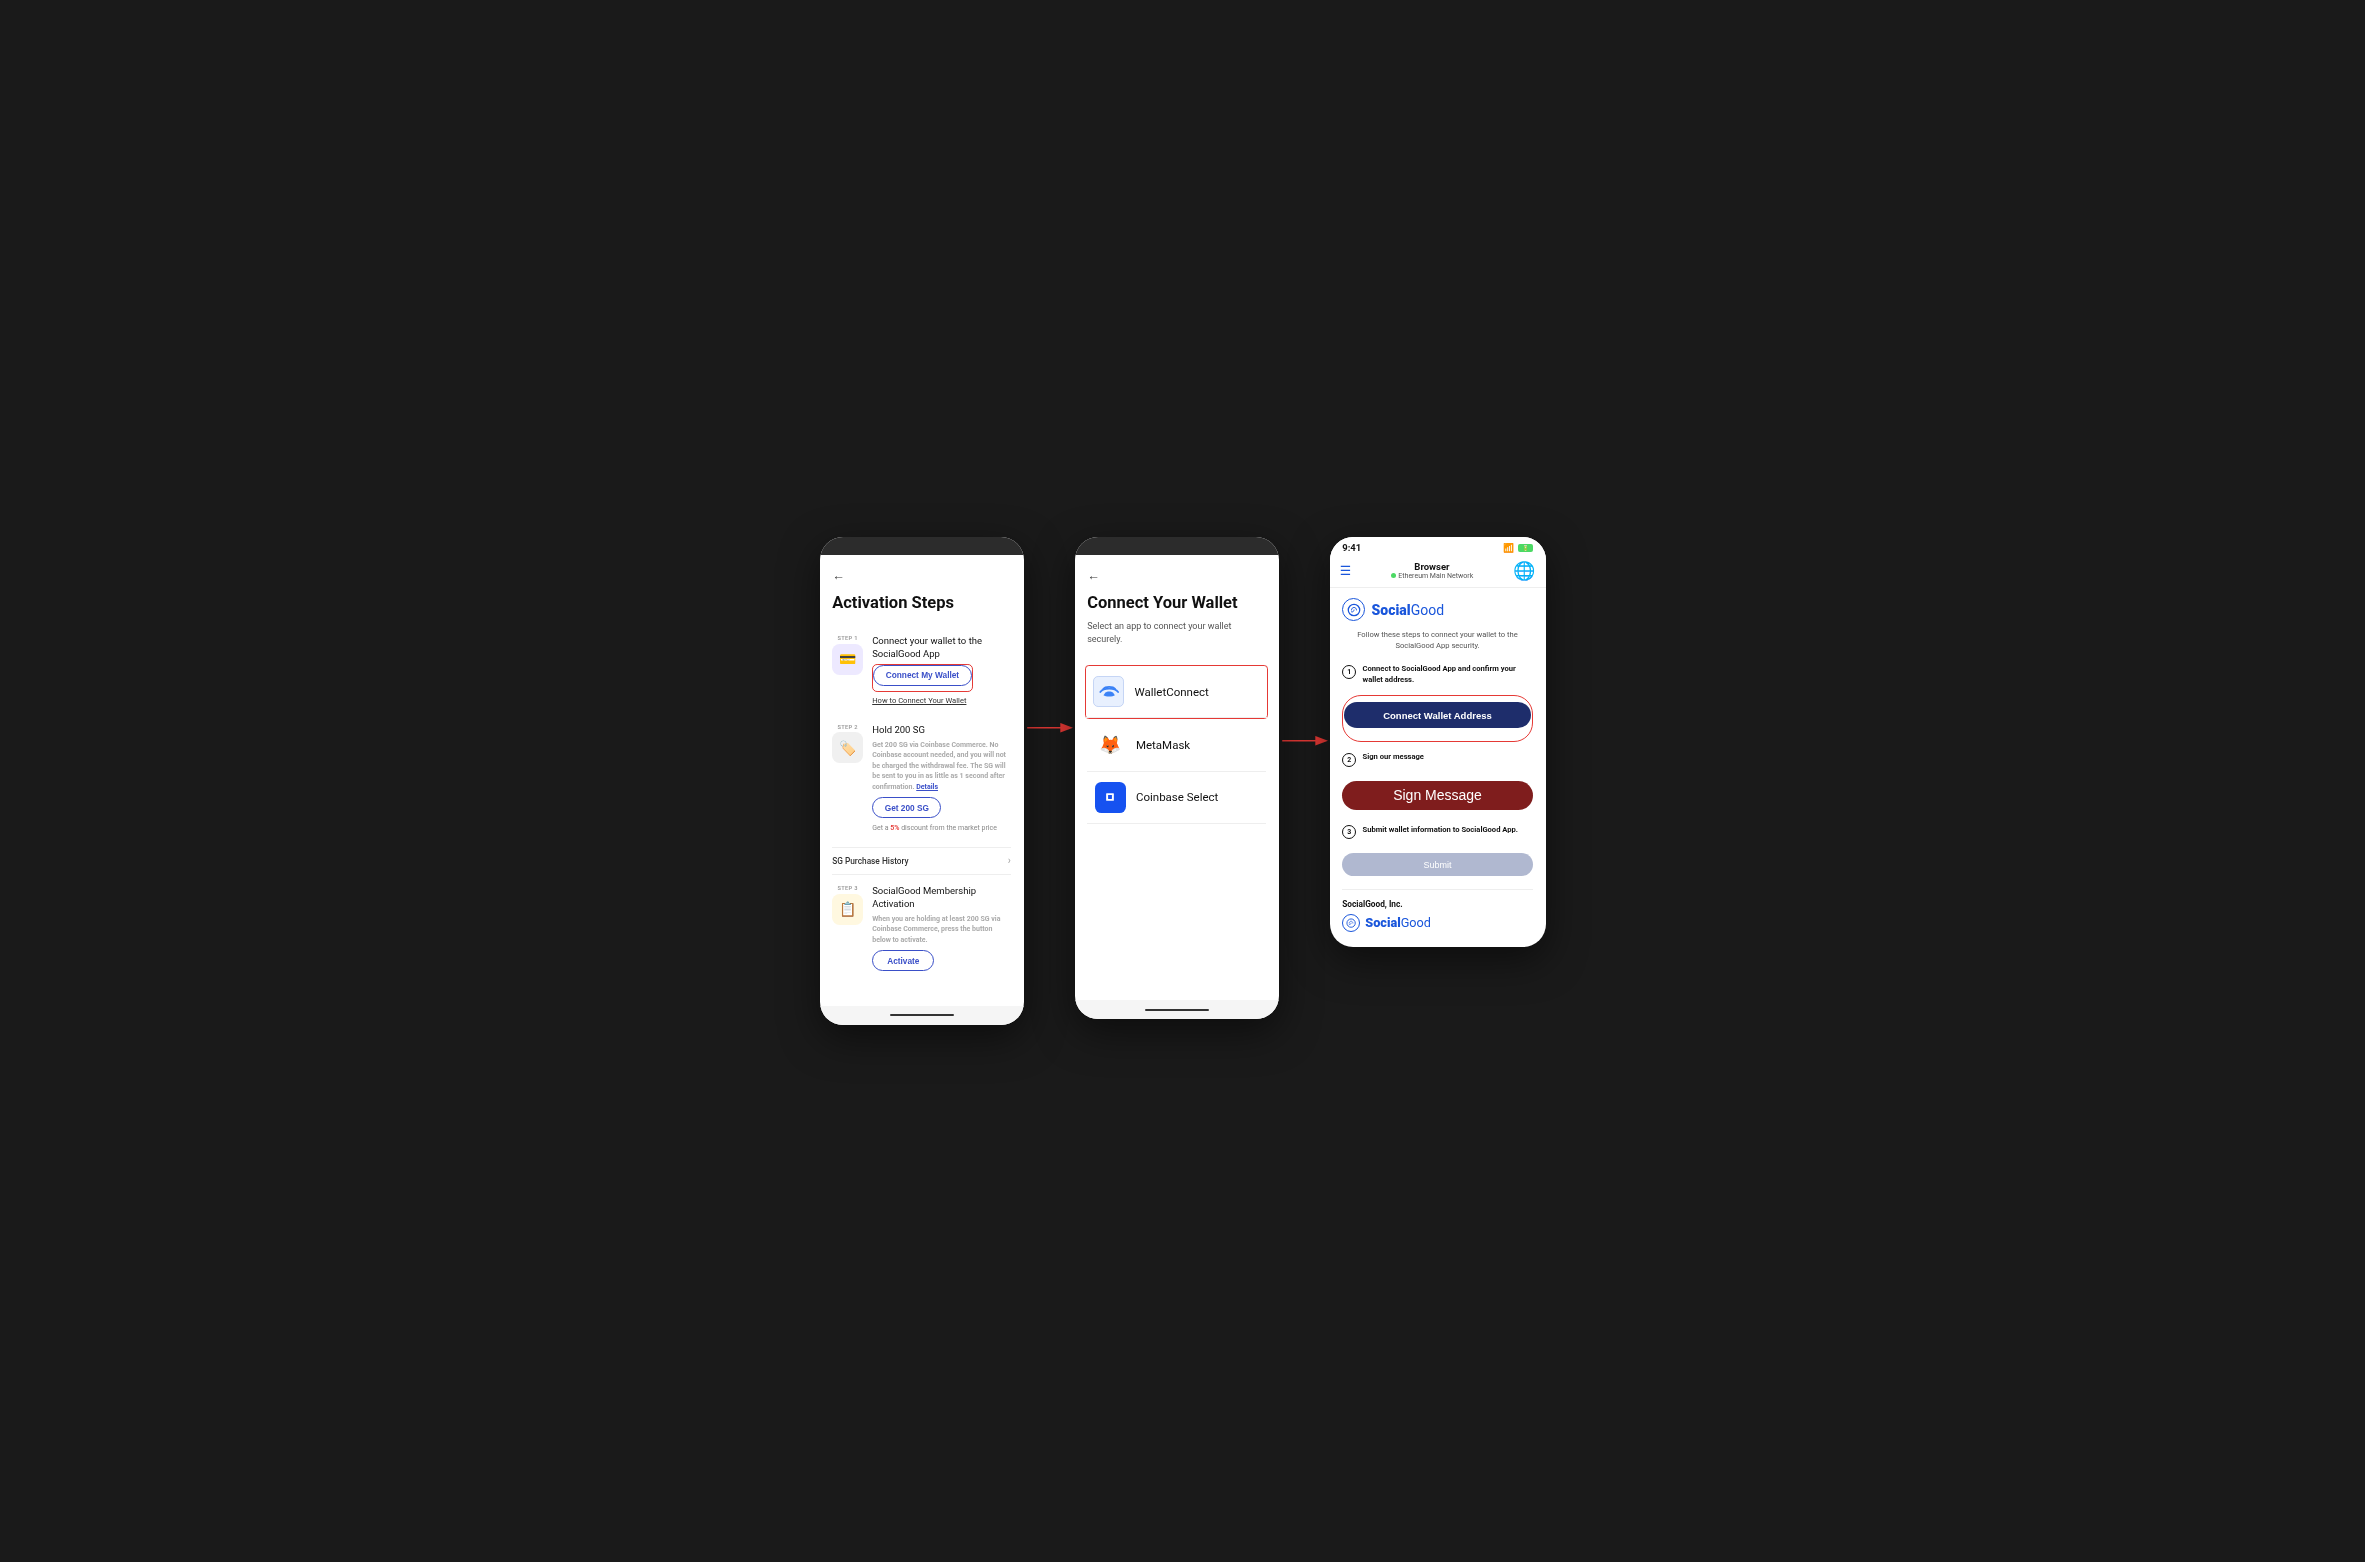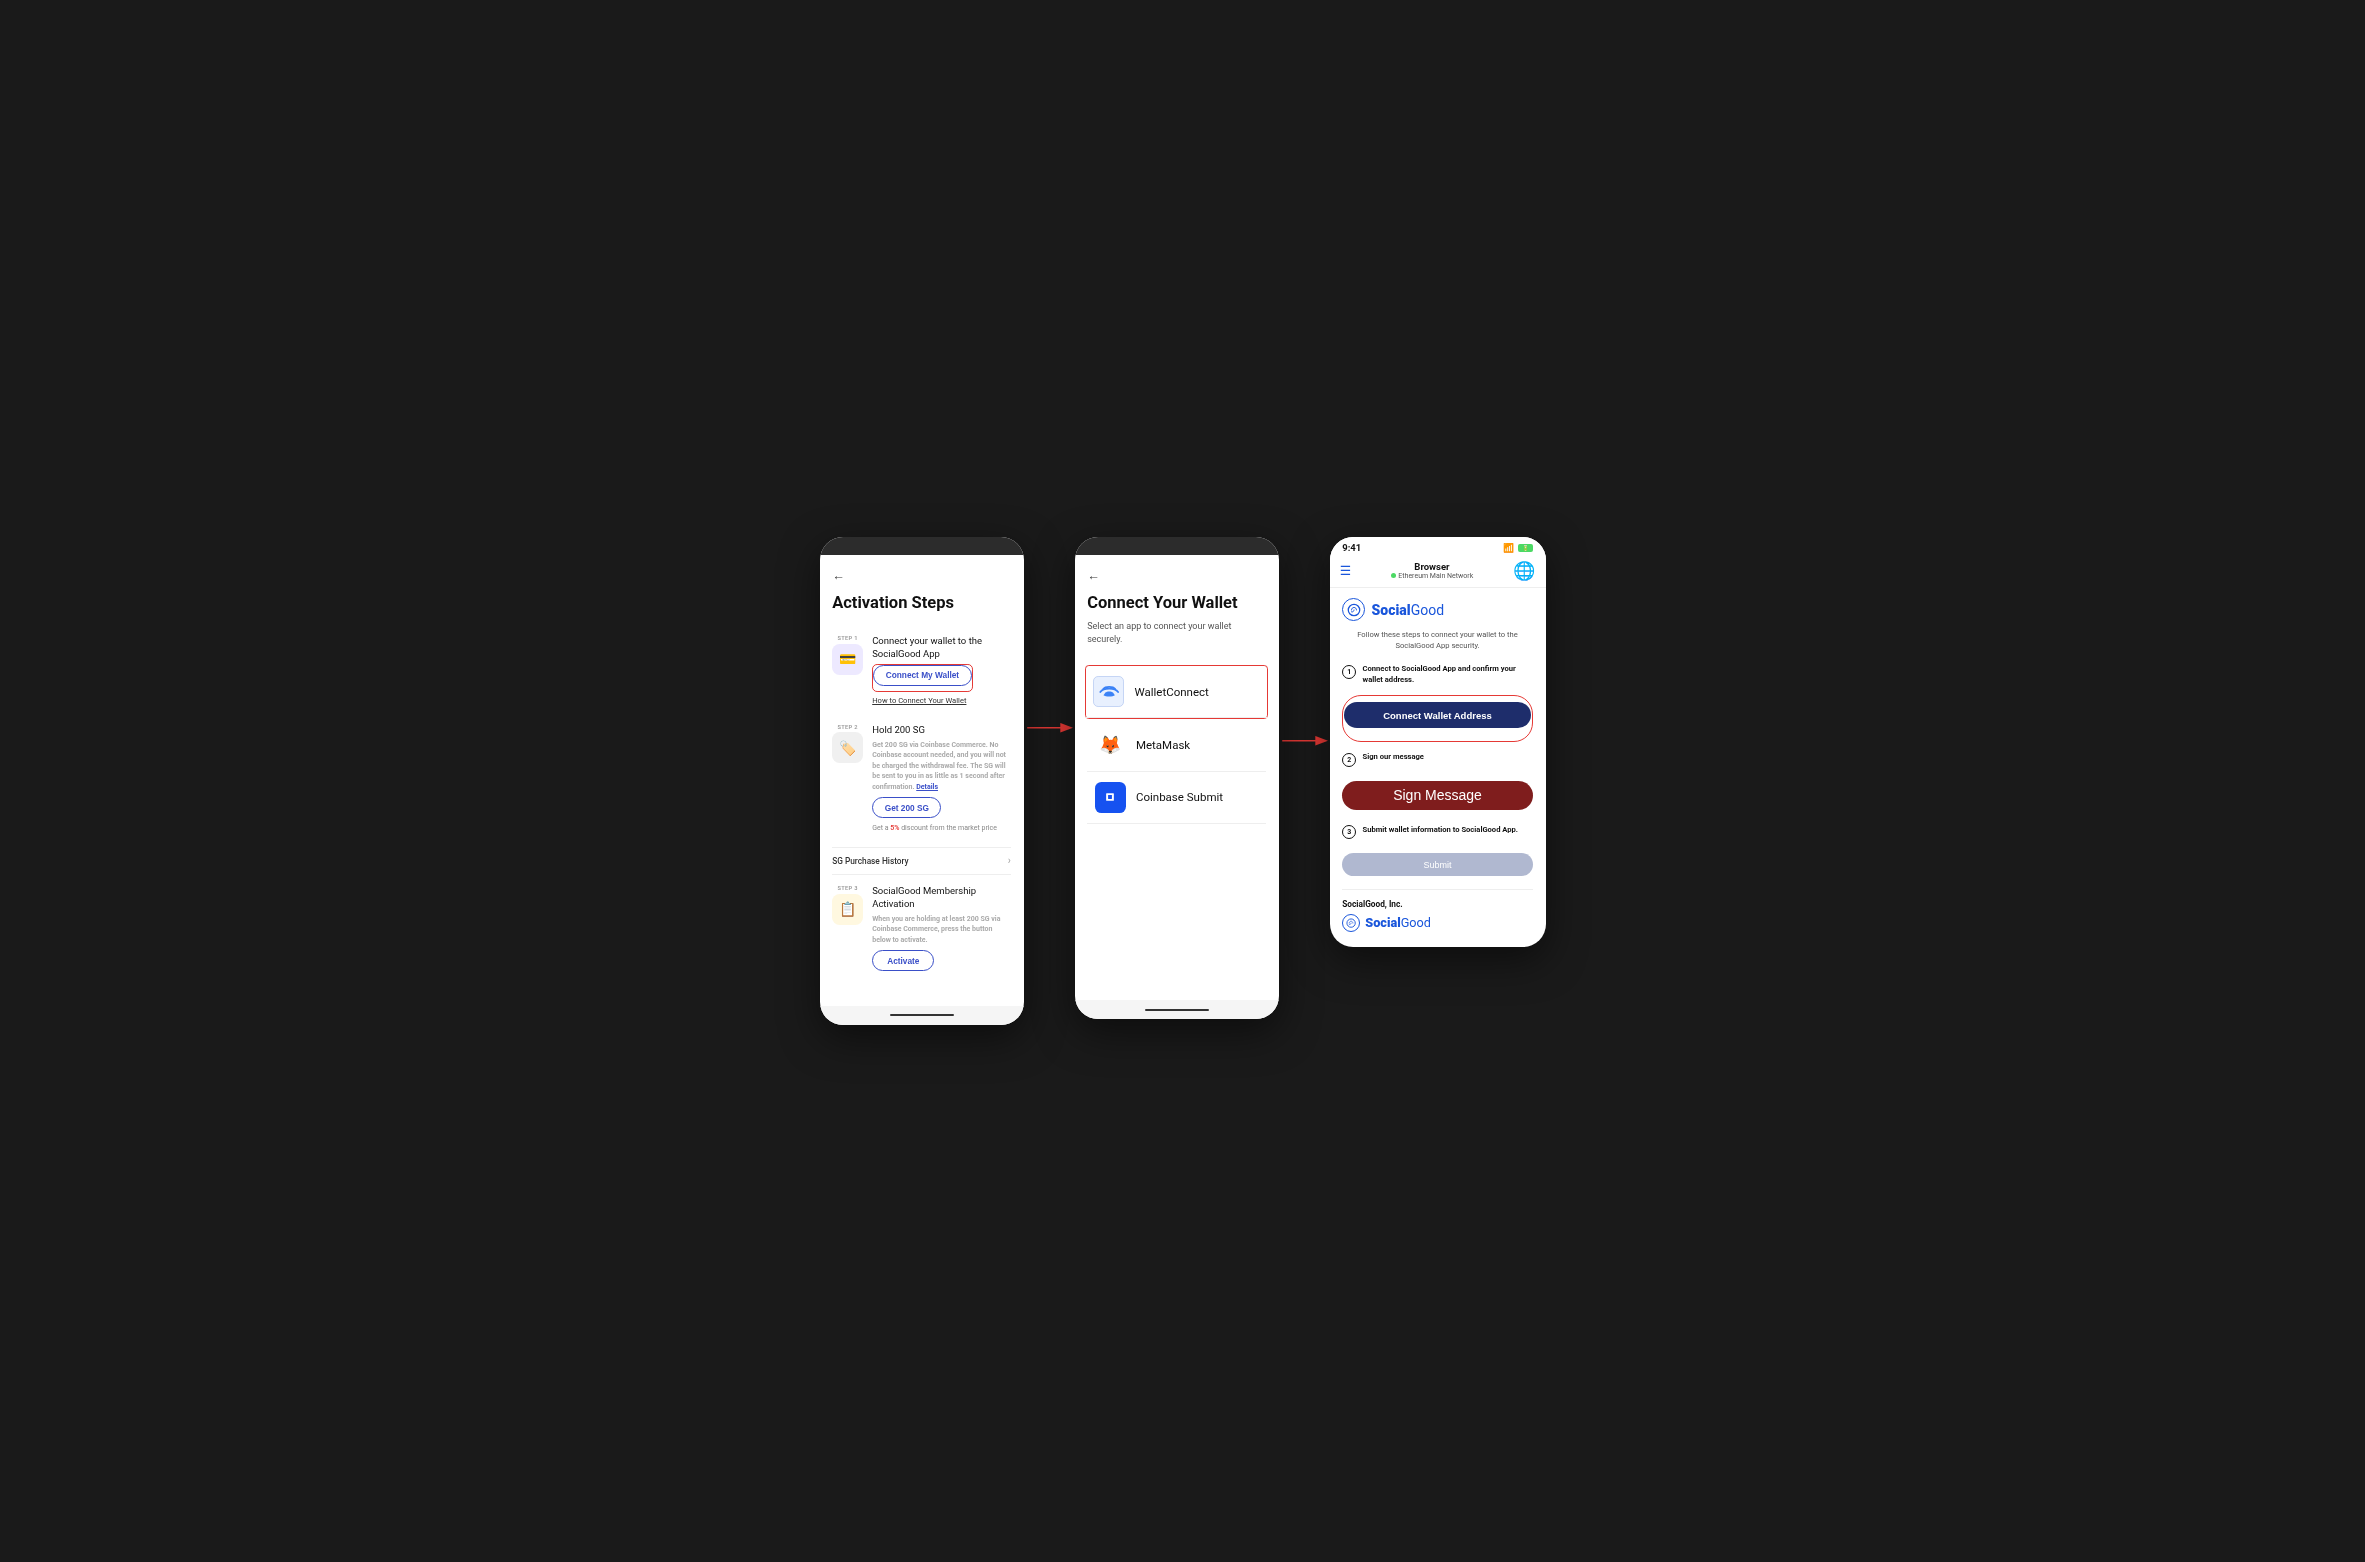--- a/index.html
+++ b/index.html
@@ -538,21 +538,21 @@
         </div>
 
         <div class="wallet-option">
           <div class="wallet-icon cb-icon">
             <svg width="18" height="18" viewBox="0 0 28 28">
               <rect width="28" height="28" rx="6" fill="#1652f0"></rect>
               <rect x="8" y="8" width="12" height="12" rx="1" fill="white"></rect>
               <rect x="11" y="11" width="6" height="6" rx="0.5" fill="#1652f0"></rect>
             </svg>
           </div>
-          <span class="wallet-name">Coinbase Submit</span>
+          <span class="wallet-name">Coinbase Select</span>
         </div>
 
       </div>
       <div class="phone-bottom-bar">
         <div class="phone-home-indicator"></div>
       </div>
     </div>
   </div>
 
   <div style="display:flex; align-items:center; padding: 0 0; margin-top: 191px;">

